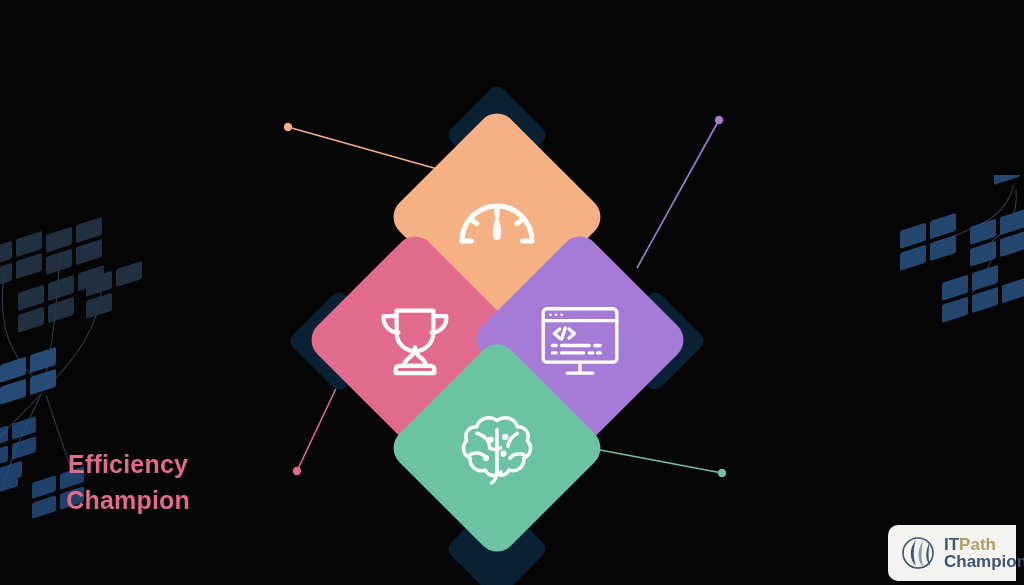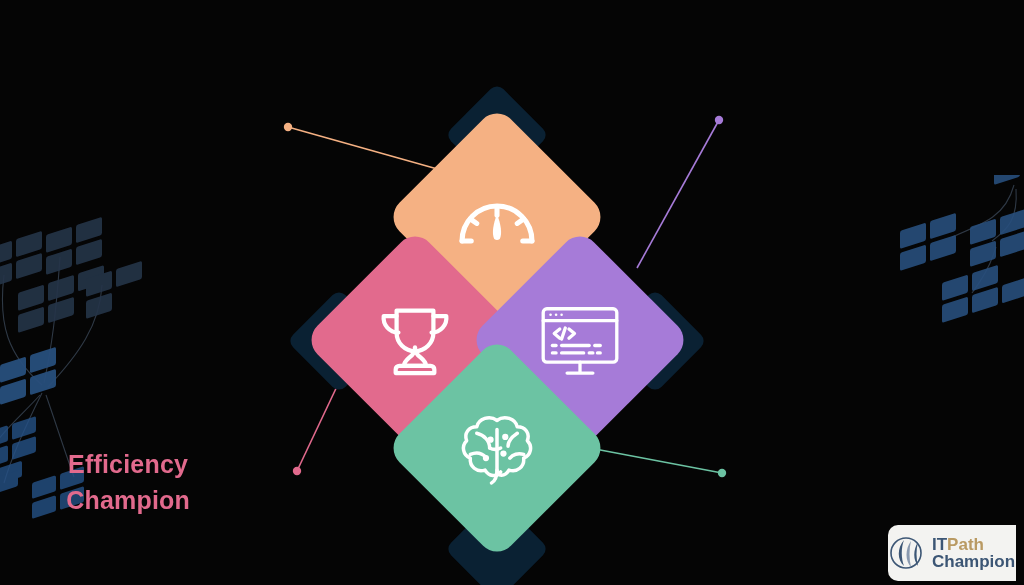--- a/index.html
+++ b/index.html
@@ -96,21 +96,21 @@
   #logo {
     position: absolute;
     right: 8px;
     bottom: 4px;
     width: 128px;
     height: 56px;
     background: #f3f3f1;
     border-radius: 10px 0 0 10px;
     display: flex;
     align-items: center;
-    padding-left: 0;
+    padding-left: 12px;
     box-sizing: border-box;
     gap: 4px;
   }
   #logo-mark { flex: 0 0 auto; }
   #logo-text {
     display: flex;
     flex-direction: column;
     line-height: 1.02;
   }
   .logo-line1 { font-size: 17px; font-weight: bold; }

